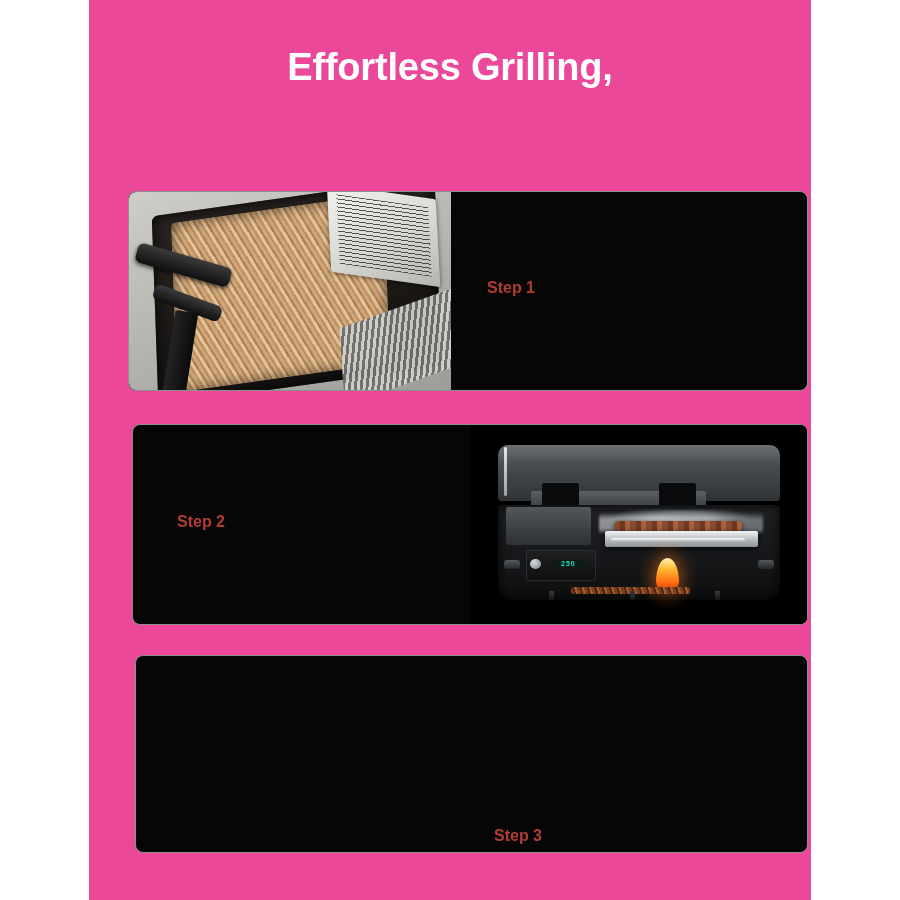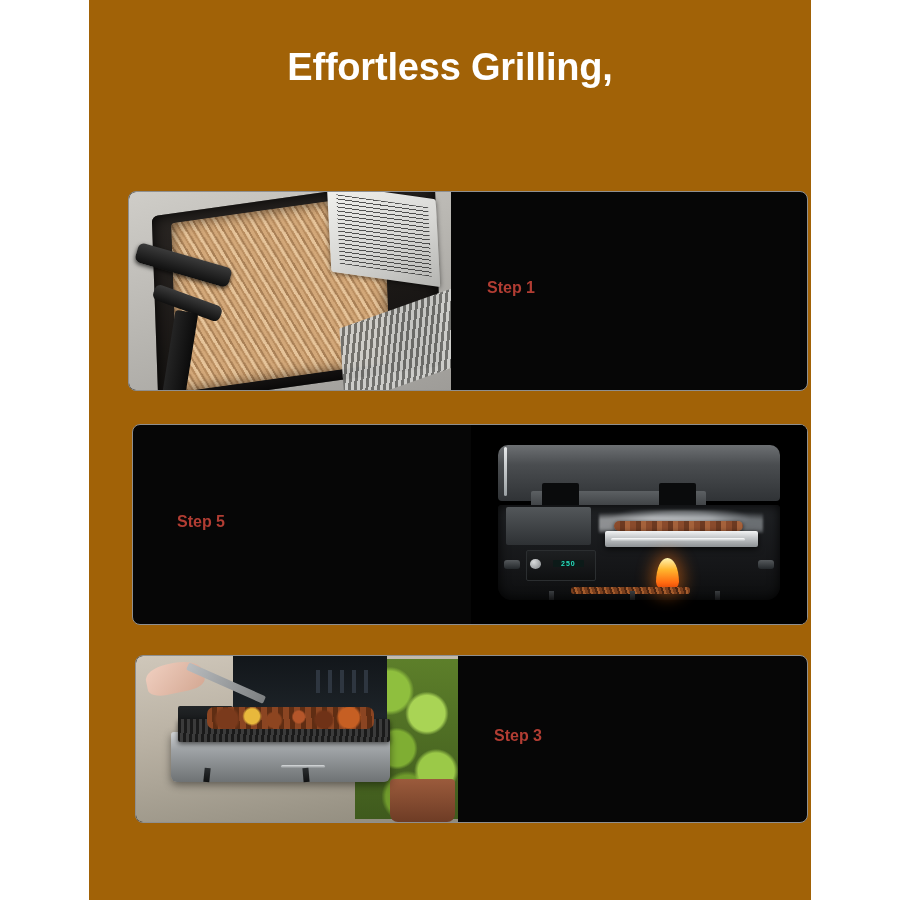--- a/index.html
+++ b/index.html
@@ -21,21 +21,21 @@
     background: #ffffff;
   }
 
   
   .panel {
     position: absolute;
     left: 89px;
     top: 0;
     width: 722px;
     height: 900px;
-    background: #a16207;
+    background: #ec4899;
     overflow: hidden;
   }
 
   .headline {
     position: absolute;
     left: 0;
     top: 40px;
     width: 722px;
     text-align: center;
     color: #ffffff;
@@ -51,21 +51,21 @@
     position: absolute;
     background: #060606;
     border: 1px solid #8f8f8f;
     border-radius: 8px;
     overflow: hidden;
     box-sizing: border-box;
     display: flex;
   }
   .card-1 { left: 39px;  top: 191px; width: 680px; height: 200px; }
   .card-2 { left: 43px;  top: 424px; width: 676px; height: 201px; }
-  .card-3 { left: 46px;  top: 655px; width: 673px; height: 168px; }
+  .card-3 { left: 46px;  top: 655px; width: 673px; height: 198px; align-items: flex-end; }
 
   .card.reverse { flex-direction: row-reverse; }
 
   .card-media {
     position: relative;
     width: 322px;
     flex: 0 0 322px;
     overflow: hidden;
     background: #0a0a0a;
   }
@@ -384,21 +384,21 @@
             <div class="i2-handle-r"></div>
             <div class="i2-legs">
               <span style="left:12%"></span>
               <span style="left:46%"></span>
               <span style="left:82%"></span>
             </div>
           </div>
         </div>
       </div>
       <div class="card-body">
-        <div class="step-label">Step 5</div>
+        <div class="step-label">Step 2</div>
       </div>
     </div>
 
     <div class="card card-3">
       <div class="card-media">
         <div class="img3">
           <div class="i3-foliage"></div>
           <div class="i3-pot"></div>
           <div class="i3-shade"></div>
           <div class="i3-grill-body">

